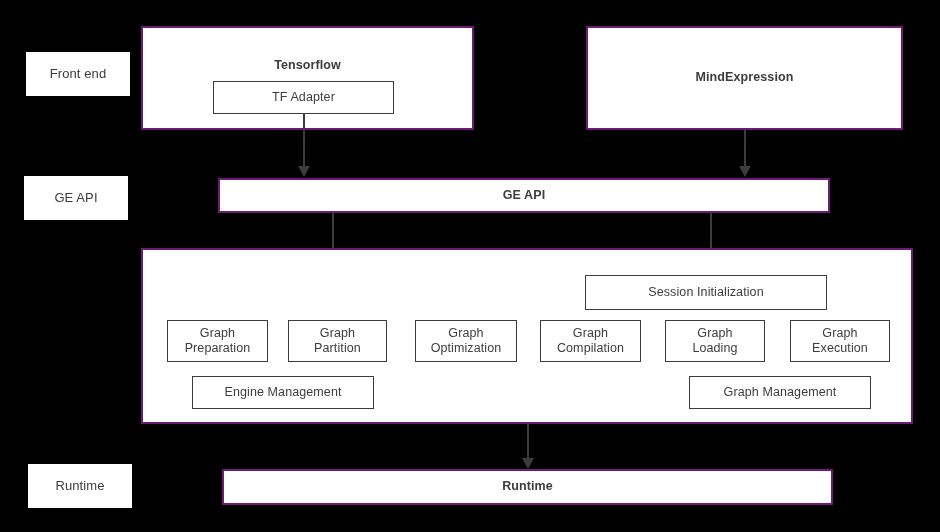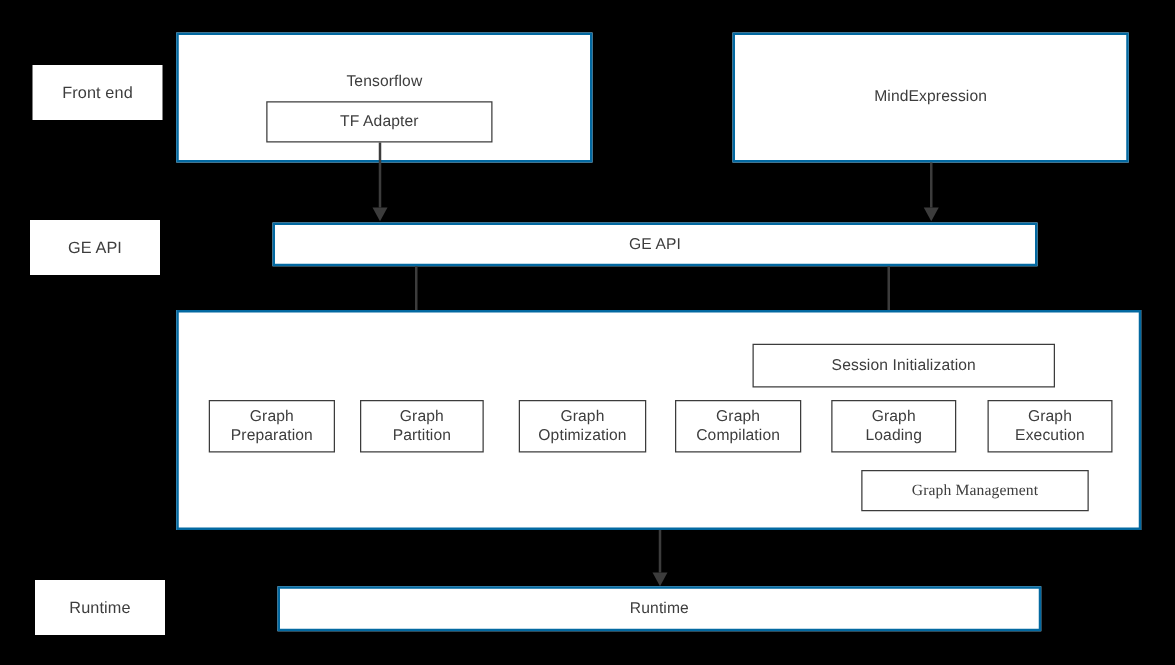--- a/index.html
+++ b/index.html
@@ -33,21 +33,22 @@
     font-size: 12.5px;
     letter-spacing: .1px;
   }
   
   .rail-label {
     border: none;
     font-size: 13px;
   }
   
   .bordered {
-    border: 2px solid #0369a1;
+    border: 2px solid #701a75;
+    font-weight: bold;
   }
   .bordered-thin {
     border: 1.6px solid #3c3c3c;
   }
   
   .panel {
     align-items: flex-start;
     justify-content: center;
     padding-top: 30px;
   }
@@ -115,43 +116,44 @@
   </div>
 
   <div class="arrow" style="left:710px; top:213px;">
     <div class="arrow-line" style="height:51px;"></div>
     <div class="arrow-head" style="top:51px;"></div>
   </div>
 
   <div class="node bordered" style="left:141px; top:248px; width:772px; height:176px;"></div>
 
 
-  <div class="node bordered-thin" style="left:602px; top:275px; width:242px; height:35px;">Session Initialization</div>
+  <div class="node bordered-thin" style="left:585px; top:275px; width:242px; height:35px;">Session Initialization</div>
 
   <div class="node bordered-thin" style="left:167px; top:320px; width:101px; height:42px;">Graph
 Preparation</div>
 
   <div class="node bordered-thin" style="left:288px; top:320px; width:99px; height:42px;">Graph
 Partition</div>
 
   <div class="node bordered-thin" style="left:415px; top:320px; width:102px; height:42px;">Graph
 Optimization</div>
 
   <div class="node bordered-thin" style="left:540px; top:320px; width:101px; height:42px;">Graph
 Compilation</div>
 
   <div class="node bordered-thin" style="left:665px; top:320px; width:100px; height:42px;">Graph
 Loading</div>
 
   <div class="node bordered-thin" style="left:790px; top:320px; width:100px; height:42px;">Graph
 Execution</div>
 
+  <div class="node bordered-thin" style="left:192px; top:376px; width:182px; height:33px;">Engine Management</div>
 
 
-  <div class="node bordered-thin" style="left:689px; top:376px; width:182px; height:33px;font-family:Liberation Serif, serif;">Graph Management</div>
+  <div class="node bordered-thin" style="left:689px; top:376px; width:182px; height:33px;">Graph Management</div>
 
   <div class="arrow" style="left:527px; top:424px;">
     <div class="arrow-line" style="height:34px;"></div>
     <div class="arrow-head" style="top:34px;"></div>
   </div>
 
   <div class="node bordered panel-plain" style="left:222px; top:469px; width:611px; height:36px;">Runtime</div>
 
 </div>
 

